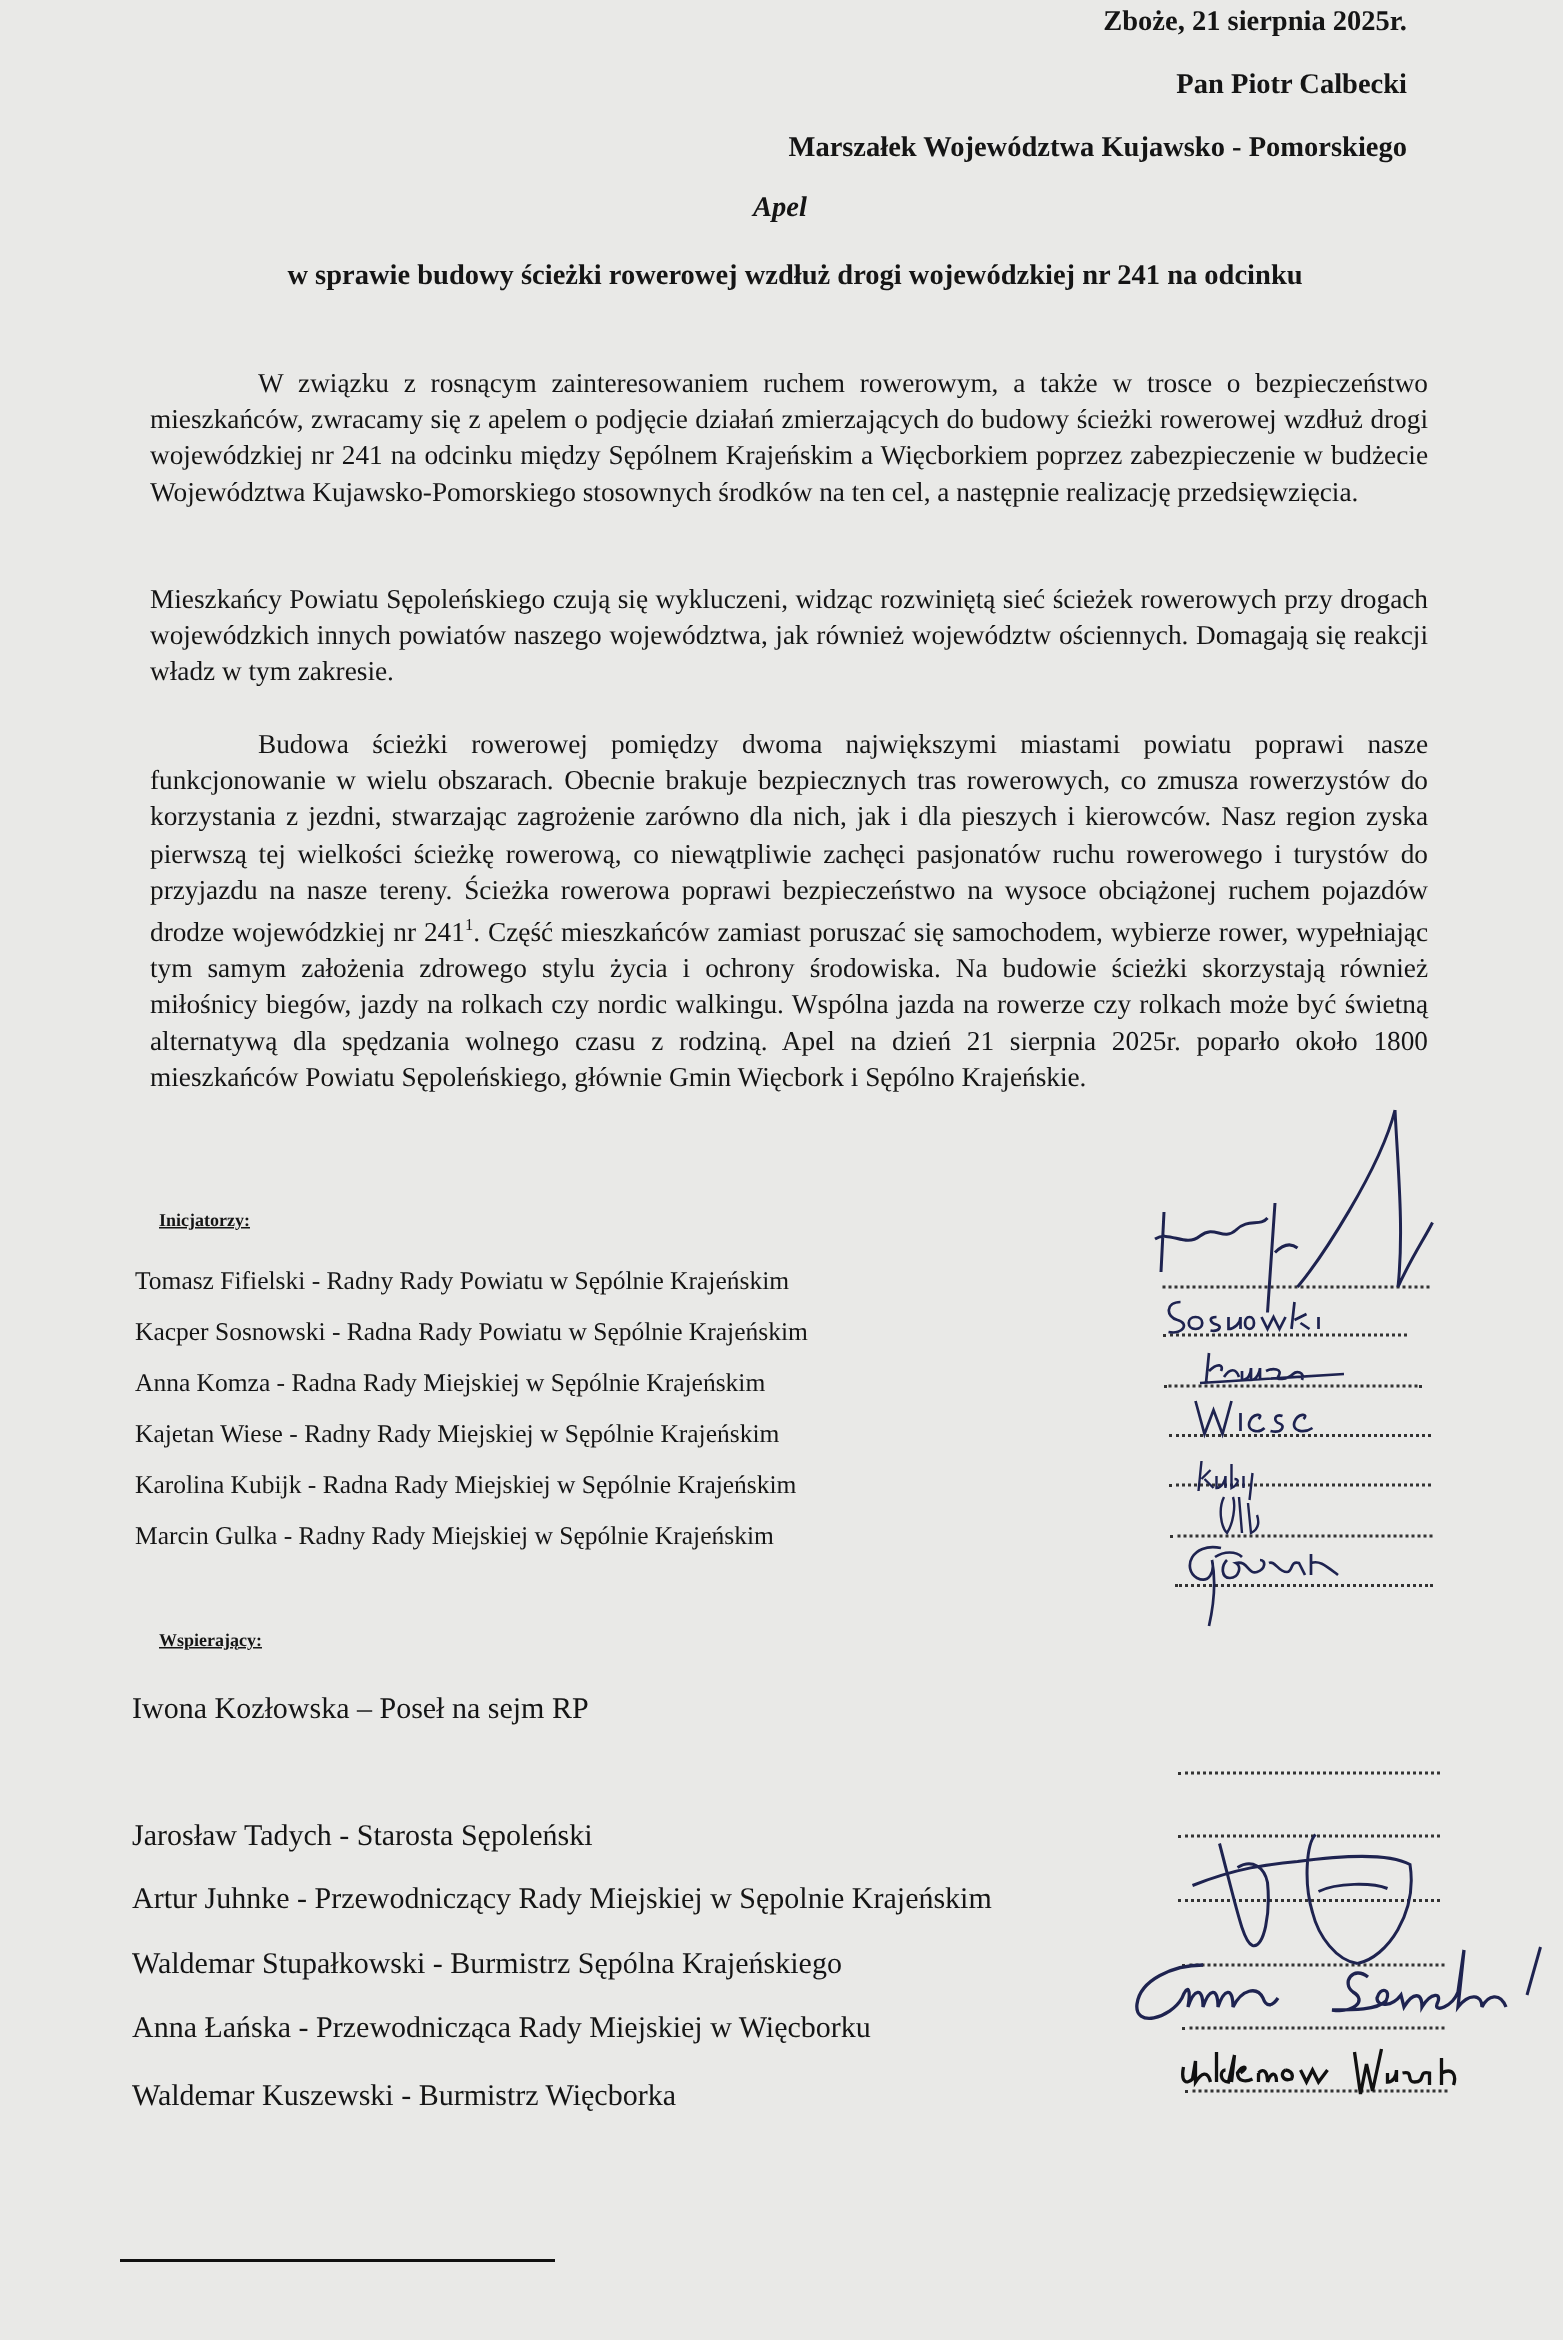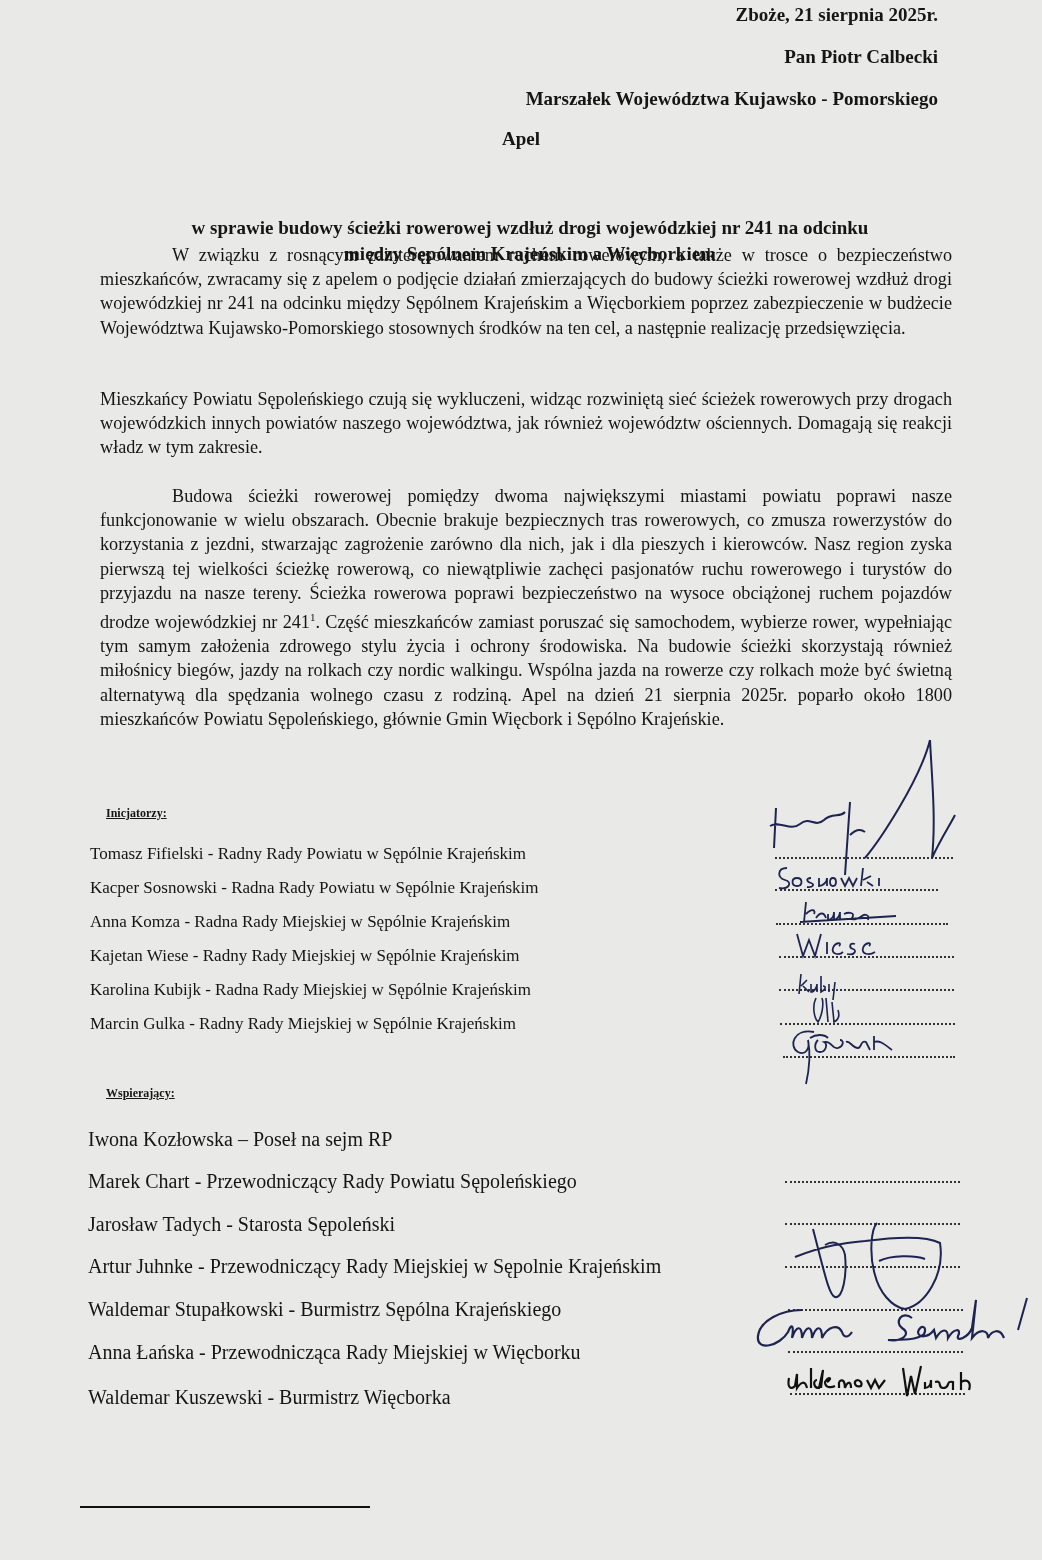--- a/index.html
+++ b/index.html
@@ -7,21 +7,21 @@
     width:1042px; height:1560px; overflow:hidden;
     background:#e9e9e7;
     font-family:"Liberation Serif", "DejaVu Serif", serif;
     color:#151515;
     position:relative;
   }
   .page { position:absolute; left:0; top:0; width:1042px; height:1560px; }
   .abs { position:absolute; white-space:nowrap; }
   .bold { font-weight:bold; }
   .hdr { font-size:19px; font-weight:bold; right:104px; text-align:center; }
-  .title { font-size:19px; font-weight:bold; text-align:center; left:100px; width:860px;margin-top:44px; }
+  .title { font-size:19px; font-weight:bold; text-align:center; left:100px; width:860px; }
   .para { position:absolute; left:100px; width:852px; font-size:18.2px; line-height:24.2px; text-align:justify; }
   .para .indent { display:inline-block; width:72px; }
   .sect { font-size:12px; font-weight:bold; left:106px;text-decoration:underline; }
   .row { font-size:17px; left:90px; }
   .row2 { font-size:20px; left:88px; }
   .dots {
     position:absolute; height:0; border-bottom:2px dotted #333;
   }
   .sig { position:absolute; }
   .sig svg { overflow:visible; }
@@ -31,24 +31,23 @@
   sup.fnref { font-size:11px; vertical-align:7px; }
 </style>
 </head>
 <body>
 
 <div class="page">
 
   <div class="abs hdr" style="top:4px;">Zboże, 21 sierpnia 2025r.</div>
   <div class="abs hdr" style="top:46px;">Pan Piotr Calbecki</div>
   <div class="abs hdr" style="top:88px;">Marszałek Województwa Kujawsko - Pomorskiego</div>
-  <div class="abs bold" style="top:128px; left:502px; font-size:19px;">Apel</div>
+  <div class="abs bold" style="top:128px; left:502px; font-size:19px;font-style:italic;">Apel</div>
 
   <div class="abs title" style="top:173px;">w sprawie budowy ścieżki rowerowej wzdłuż drogi wojewódzkiej nr 241 na odcinku</div>
-  <div class="abs title" style="top:199px;">między Sępólnem Krajeńskim a Więcborkiem</div>
 
   <div class="para" style="top:243px;"><span class="indent"></span><span>W związku z rosnącym zainteresowaniem ruchem rowerowym, a także w trosce o bezpieczeństwo mieszkańców, zwracamy się z apelem o podjęcie działań zmierzających do budowy ścieżki rowerowej wzdłuż drogi wojewódzkiej nr 241 na odcinku między Sępólnem Krajeńskim a Więcborkiem poprzez zabezpieczenie w budżecie Województwa Kujawsko-Pomorskiego stosownych środków na ten cel, a następnie realizację przedsięwzięcia.</span></div>
 
   <div class="para" style="top:387px;"><span>Mieszkańcy Powiatu Sępoleńskiego czują się wykluczeni, widząc rozwiniętą sieć ścieżek rowerowych przy drogach wojewódzkich innych powiatów naszego województwa, jak również województw ościennych. Domagają się reakcji władz w tym zakresie.</span></div>
 
   <div class="para" style="top:484px;"><span class="indent"></span><span>Budowa ścieżki rowerowej pomiędzy dwoma największymi miastami powiatu poprawi nasze funkcjonowanie w wielu obszarach. Obecnie brakuje bezpiecznych tras rowerowych, co zmusza rowerzystów do korzystania z jezdni, stwarzając zagrożenie zarówno dla nich, jak i dla pieszych i kierowców. Nasz region zyska pierwszą tej wielkości ścieżkę rowerową, co niewątpliwie zachęci pasjonatów ruchu rowerowego i turystów do przyjazdu na nasze tereny. Ścieżka rowerowa poprawi bezpieczeństwo na wysoce obciążonej ruchem pojazdów drodze wojewódzkiej nr 241</span><sup class="fnref">1</sup><span>. Część mieszkańców zamiast poruszać się samochodem, wybierze rower, wypełniając tym samym założenia zdrowego stylu życia i ochrony środowiska. Na budowie ścieżki skorzystają również miłośnicy biegów, jazdy na rolkach czy nordic walkingu. Wspólna jazda na rowerze czy rolkach może być świetną alternatywą dla spędzania wolnego czasu z rodziną. Apel na dzień 21 sierpnia 2025r. poparło około 1800 mieszkańców Powiatu Sępoleńskiego, głównie Gmin Więcbork i Sępólno Krajeńskie.</span></div>
 
   <div class="abs sect" style="top:806px;">Inicjatorzy:</div>
   <div class="abs row" style="top:844px;">Tomasz Fifielski -  Radny Rady Powiatu w Sępólnie Krajeńskim</div>
   <div class="abs row" style="top:878px;text-align:right;">Kacper Sosnowski - Radna Rady Powiatu w Sępólnie Krajeńskim</div>
@@ -60,21 +59,20 @@
   <div class="dots" style="left:775px; top:857px; width:178px;"></div>
   <div class="dots" style="left:775px; top:889px; width:163px;"></div>
   <div class="dots" style="left:776px; top:923px; width:172px;"></div>
   <div class="dots" style="left:779px; top:956px; width:175px;"></div>
   <div class="dots" style="left:779px; top:989px; width:175px;"></div>
   <div class="dots" style="left:780px; top:1023px; width:175px;"></div>
   <div class="dots" style="left:783px; top:1056px; width:172px;"></div>
 
   <div class="abs sect" style="top:1086px;">Wspierający:</div>
   <div class="abs row2" style="top:1128px;">Iwona Kozłowska – Poseł na sejm RP</div>
-  <div class="abs row2" style="top:1170px;">Marek Chart -  Przewodniczący Rady Powiatu Sępoleńskiego</div>
   <div class="abs row2" style="top:1213px;">Jarosław Tadych -  Starosta Sępoleński</div>
   <div class="abs row2" style="top:1255px;">Artur Juhnke -  Przewodniczący Rady Miejskiej w  Sępolnie Krajeńskim</div>
   <div class="abs row2" style="top:1298px;">Waldemar Stupałkowski  - Burmistrz Sępólna Krajeńskiego</div>
   <div class="abs row2" style="top:1341px;">Anna Łańska -  Przewodnicząca Rady Miejskiej w  Więcborku</div>
   <div class="abs row2" style="top:1386px;">Waldemar Kuszewski - Burmistrz Więcborka</div>
 
   <div class="dots" style="left:785px; top:1181px; width:175px;"></div>
   <div class="dots" style="left:785px; top:1223px; width:175px;"></div>
   <div class="dots" style="left:785px; top:1266px; width:175px;"></div>
   <div class="dots" style="left:788px; top:1309px; width:175px;"></div>

